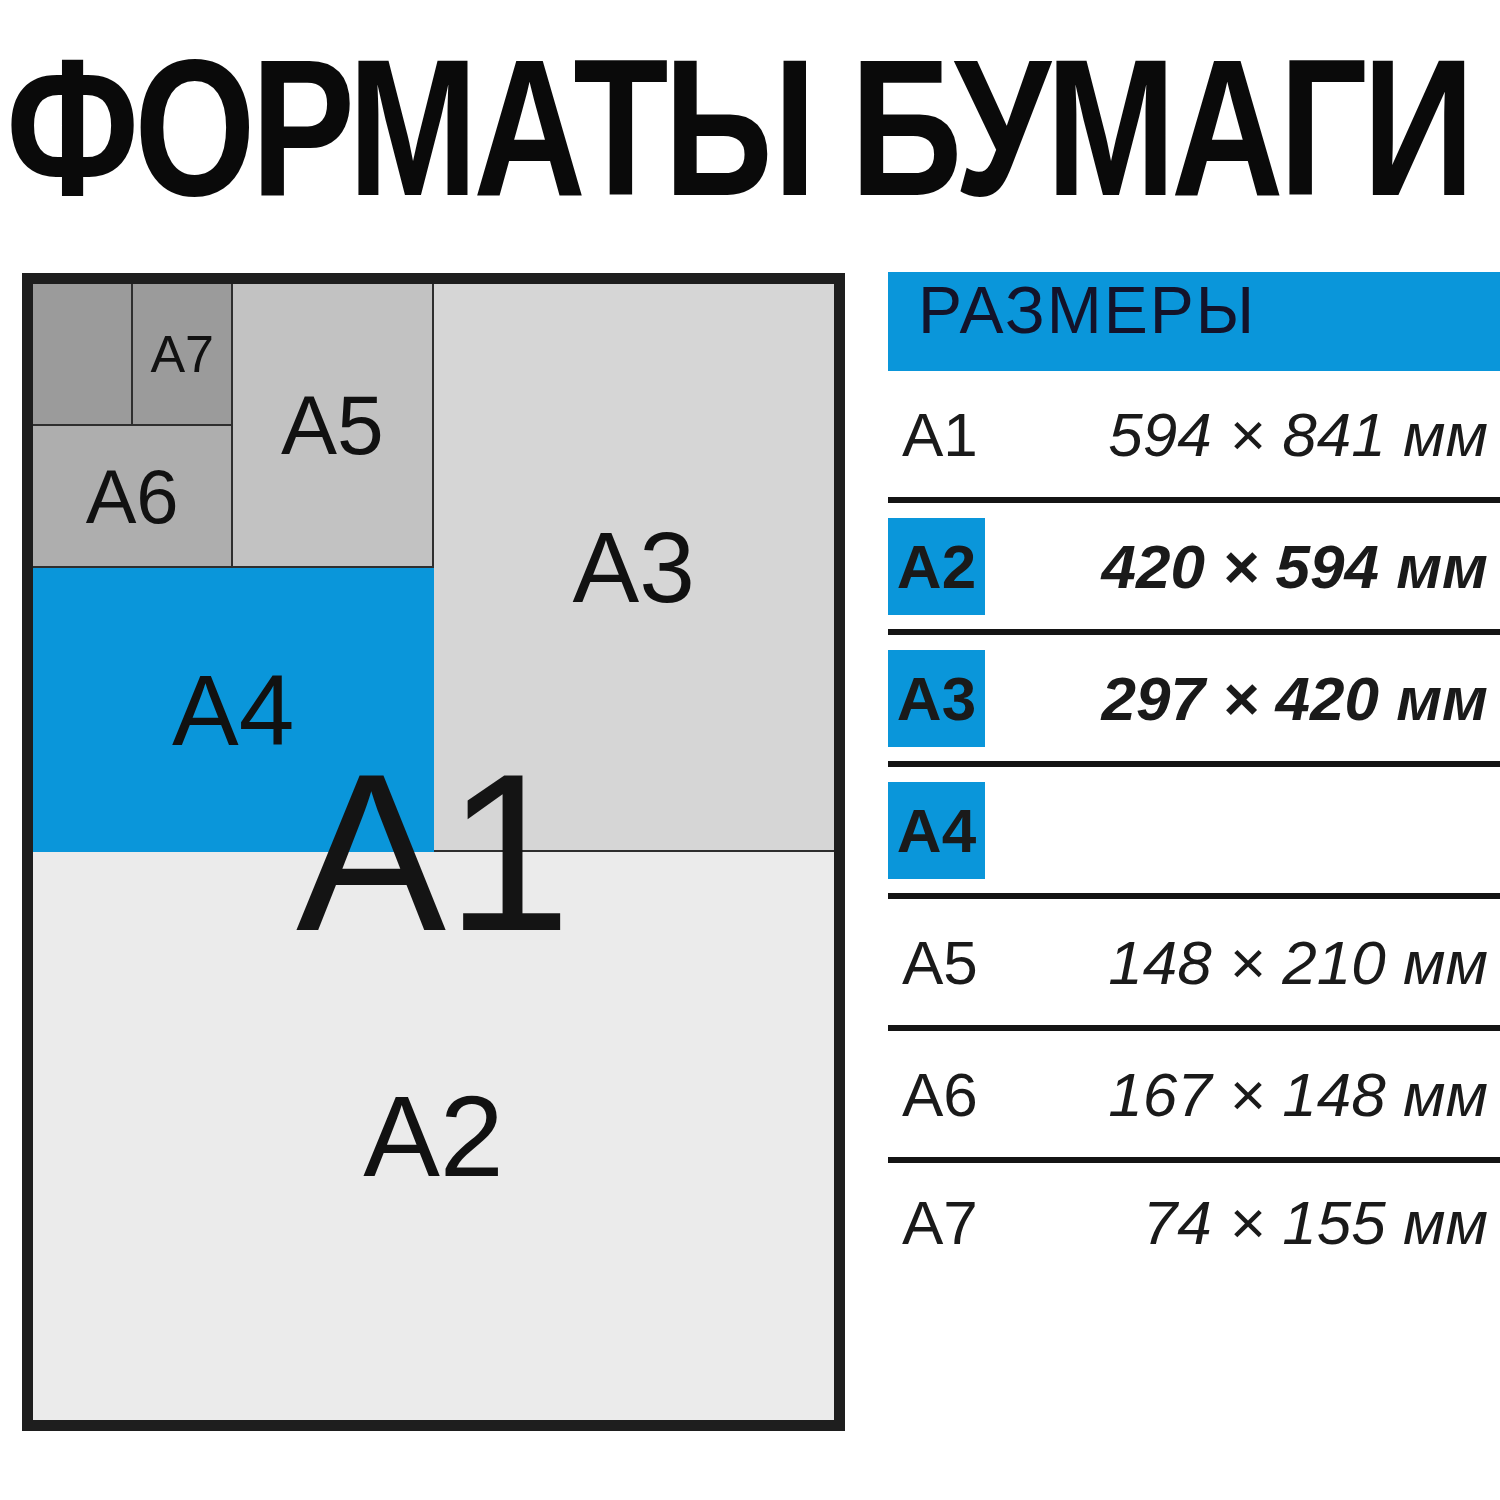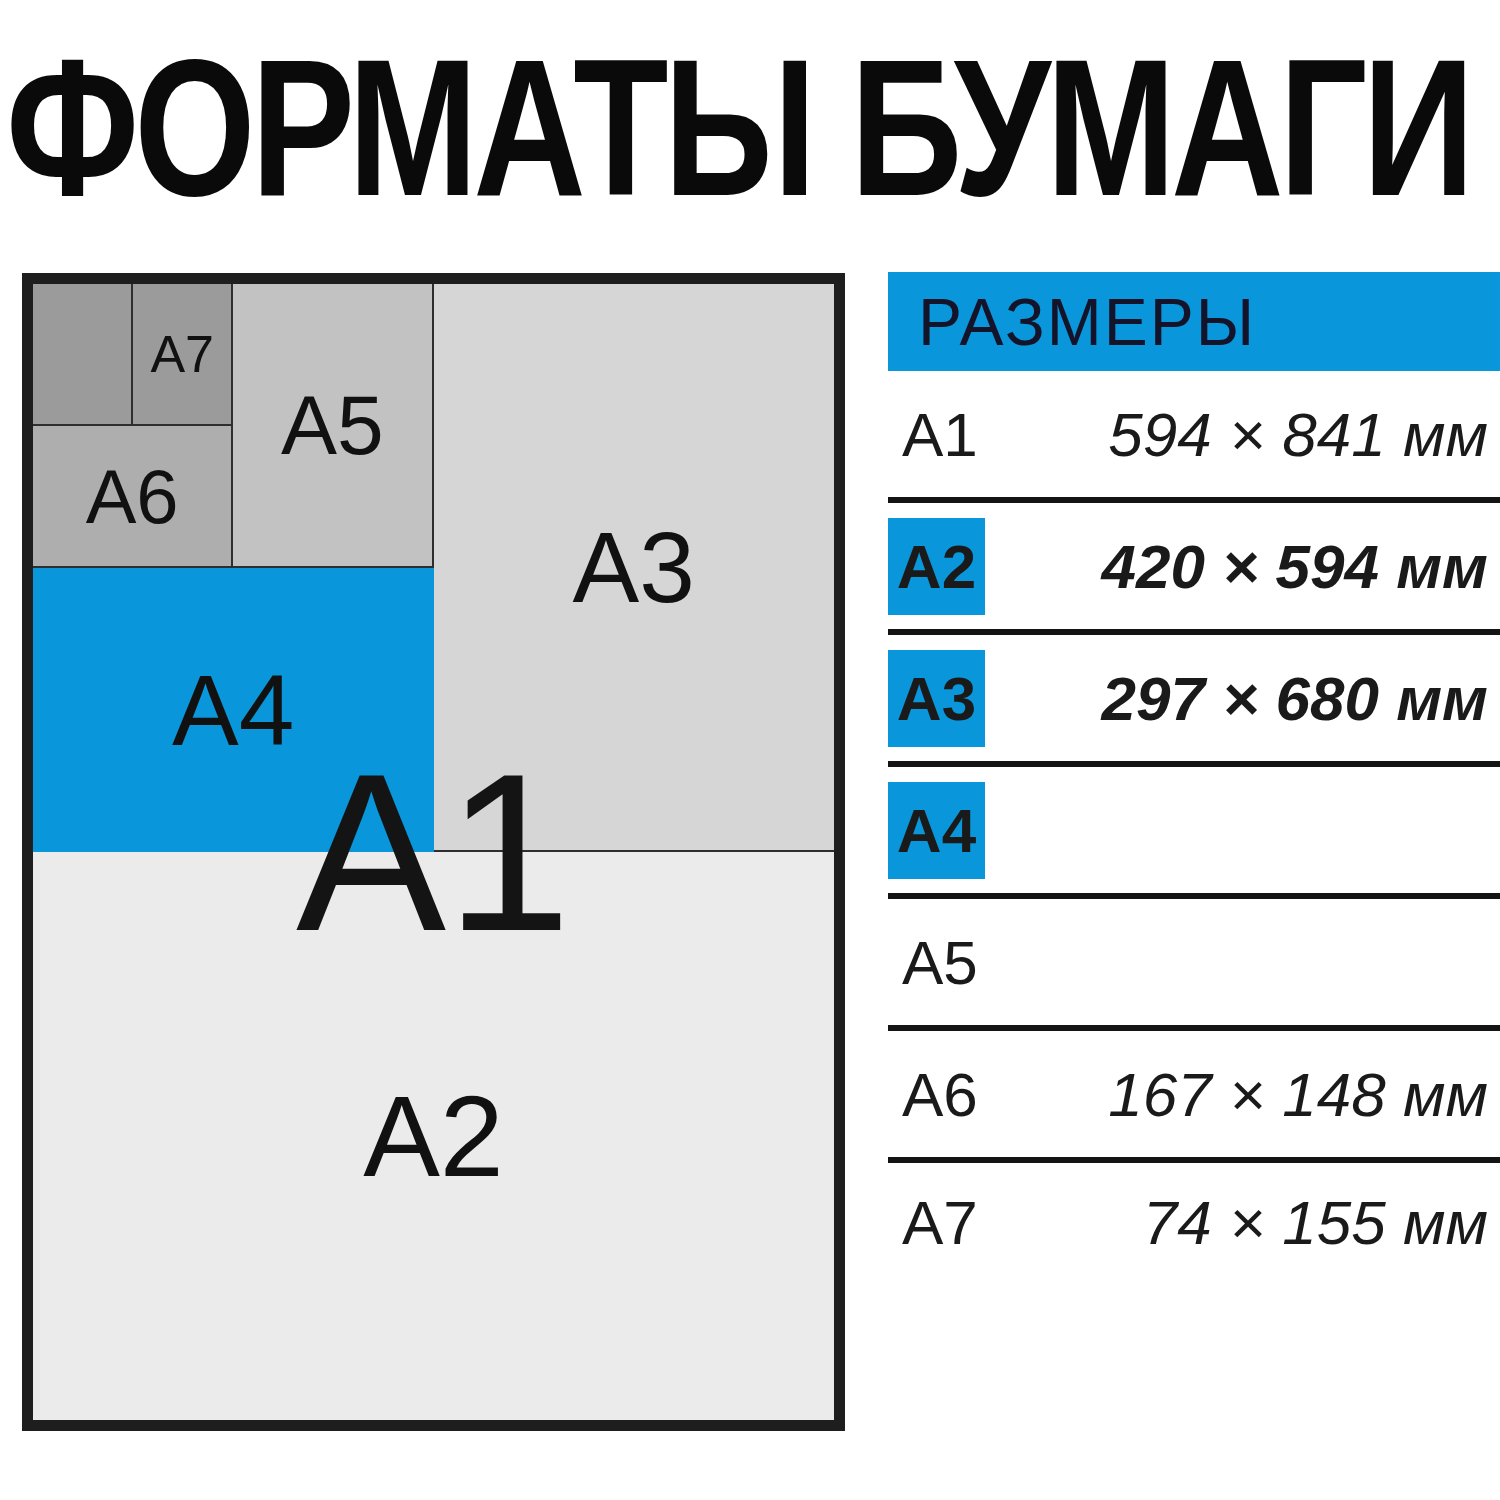--- a/index.html
+++ b/index.html
@@ -34,21 +34,21 @@
           border-bottom: 2px solid #2e2e2e; font-size: 100px; }
   .r-a2 { left: 0;     top: 50%;   width: 100%;  height: 50%;   background: #ebebeb; font-size: 115px; }
   .a1-overlay {
     position: absolute; left: 50%; top: 50%; transform: translate(-50%, -50%);
     font-size: 225px; font-weight: 400; color: #141414; line-height: 1;
   }
 
   
   .sizes-table { position: absolute; left: 888px; top: 272px; width: 612px; }
   .t-header {
-    height: 99px; background: #0a96da; display: flex; align-items: center;
+    height: 99px; background: #0a96da; display: flex; align-items: flex-start;
     padding-left: 30px; font-size: 66px; letter-spacing: 2px; color: #13132a; font-weight: 500;
   }
   .t-row {
     height: 132px; display: flex; align-items: center; justify-content: space-between;
     border-bottom: 6px solid #141414;
   }
   .t-row.last { border-bottom: none; height: 118px; }
   .fmt { font-size: 62px; color: #1a1a1a; padding-left: 14px; }
   .fmt.hl {
     background: #0a96da; width: 97px; height: 97px; padding-left: 0;
@@ -95,29 +95,30 @@
     <span class="val">594 × 841 мм</span>
   </div>
 
   <div class="t-row bold">
     <span class="fmt hl">A2</span>
     <span class="val">420 × 594 мм</span>
   </div>
 
   <div class="t-row bold">
     <span class="fmt hl">A3</span>
-    <span class="val">297 × 680 мм</span>
+    <span class="val">297 × 420 мм</span>
   </div>
 
   <div class="t-row bold">
     <span class="fmt hl">A4</span>
   </div>
 
   <div class="t-row">
     <span class="fmt">A5</span>
+    <span class="val">148 × 210 мм</span>
   </div>
 
   <div class="t-row">
     <span class="fmt">A6</span>
     <span class="val">167 × 148 мм</span>
   </div>
 
   <div class="t-row last">
     <span class="fmt">A7</span>
     <span class="val">74 × 155 мм</span>

